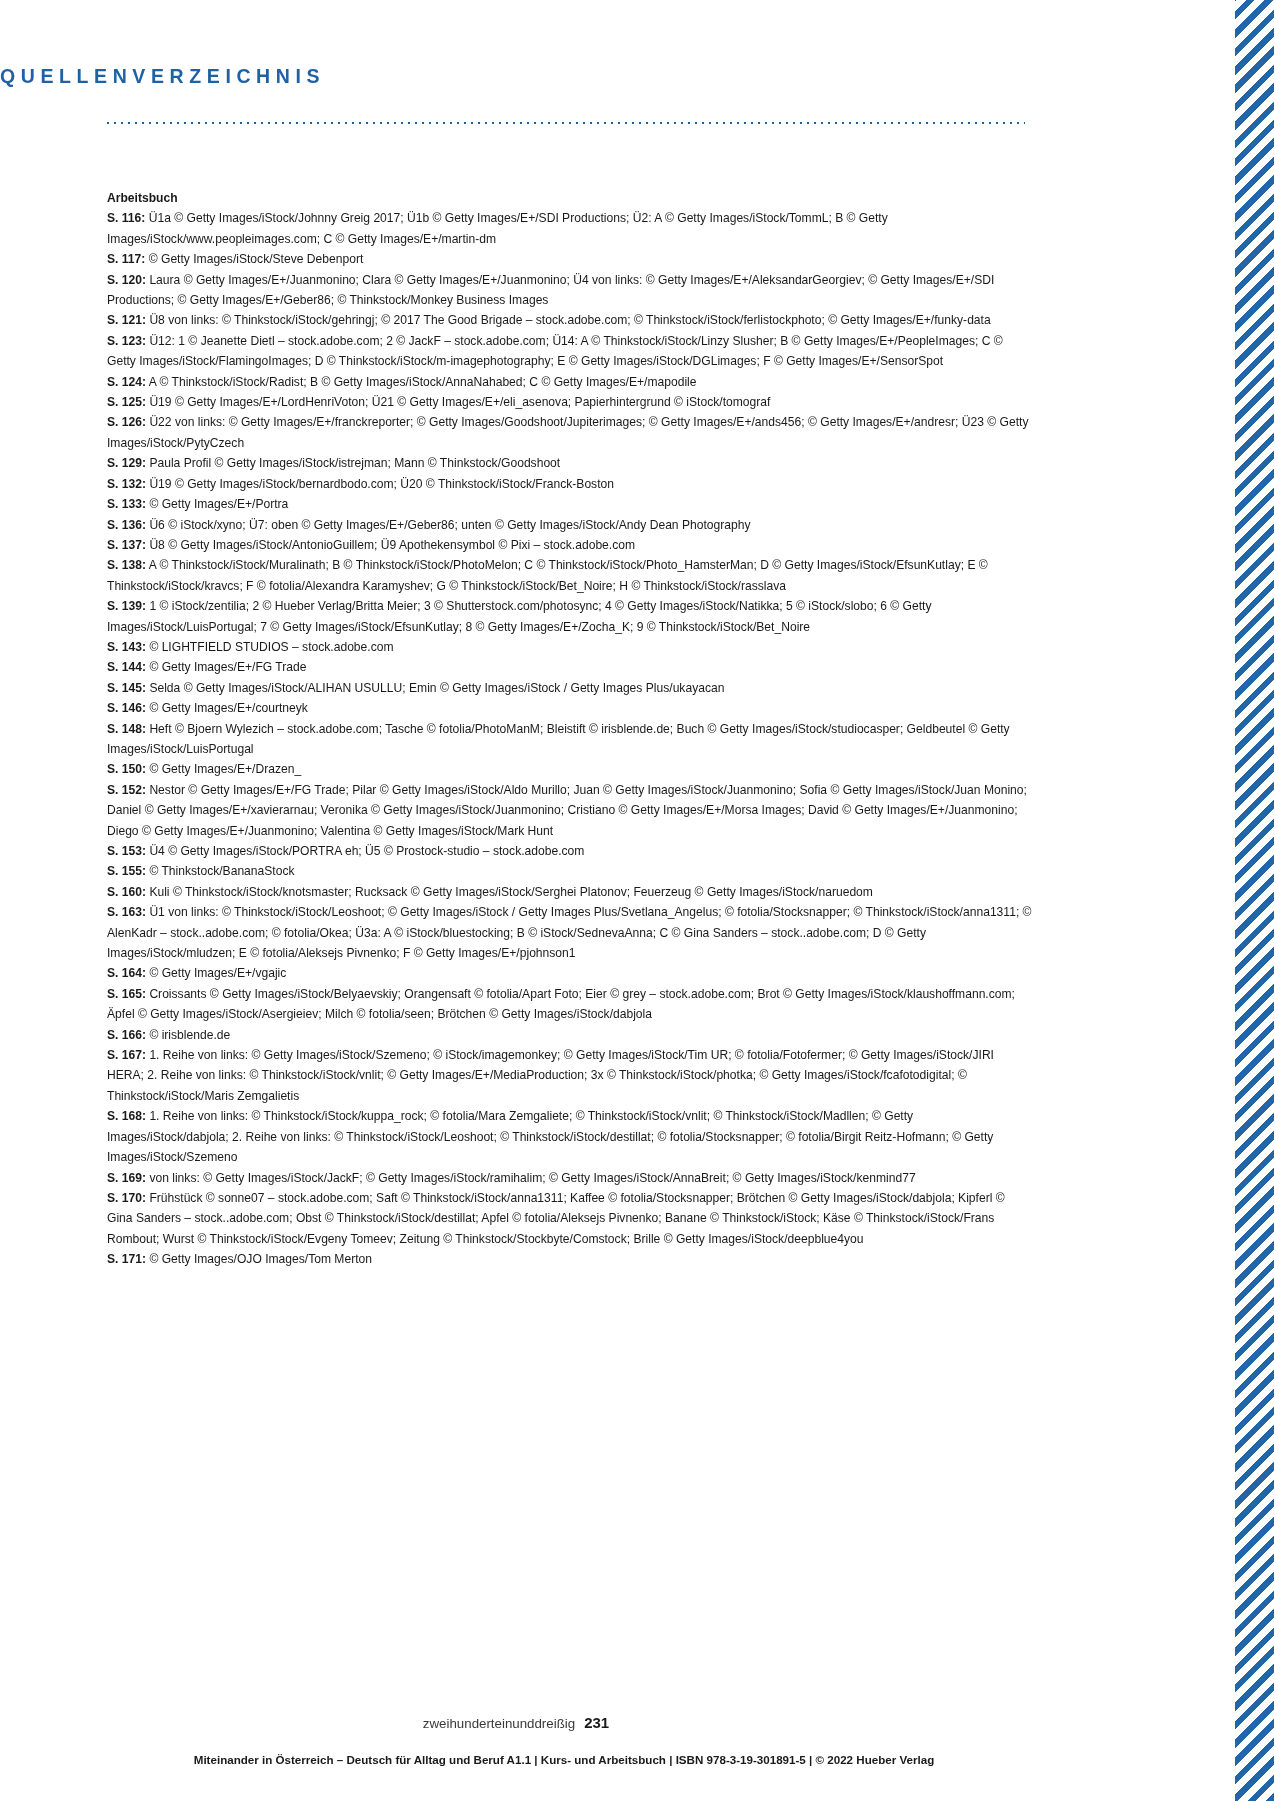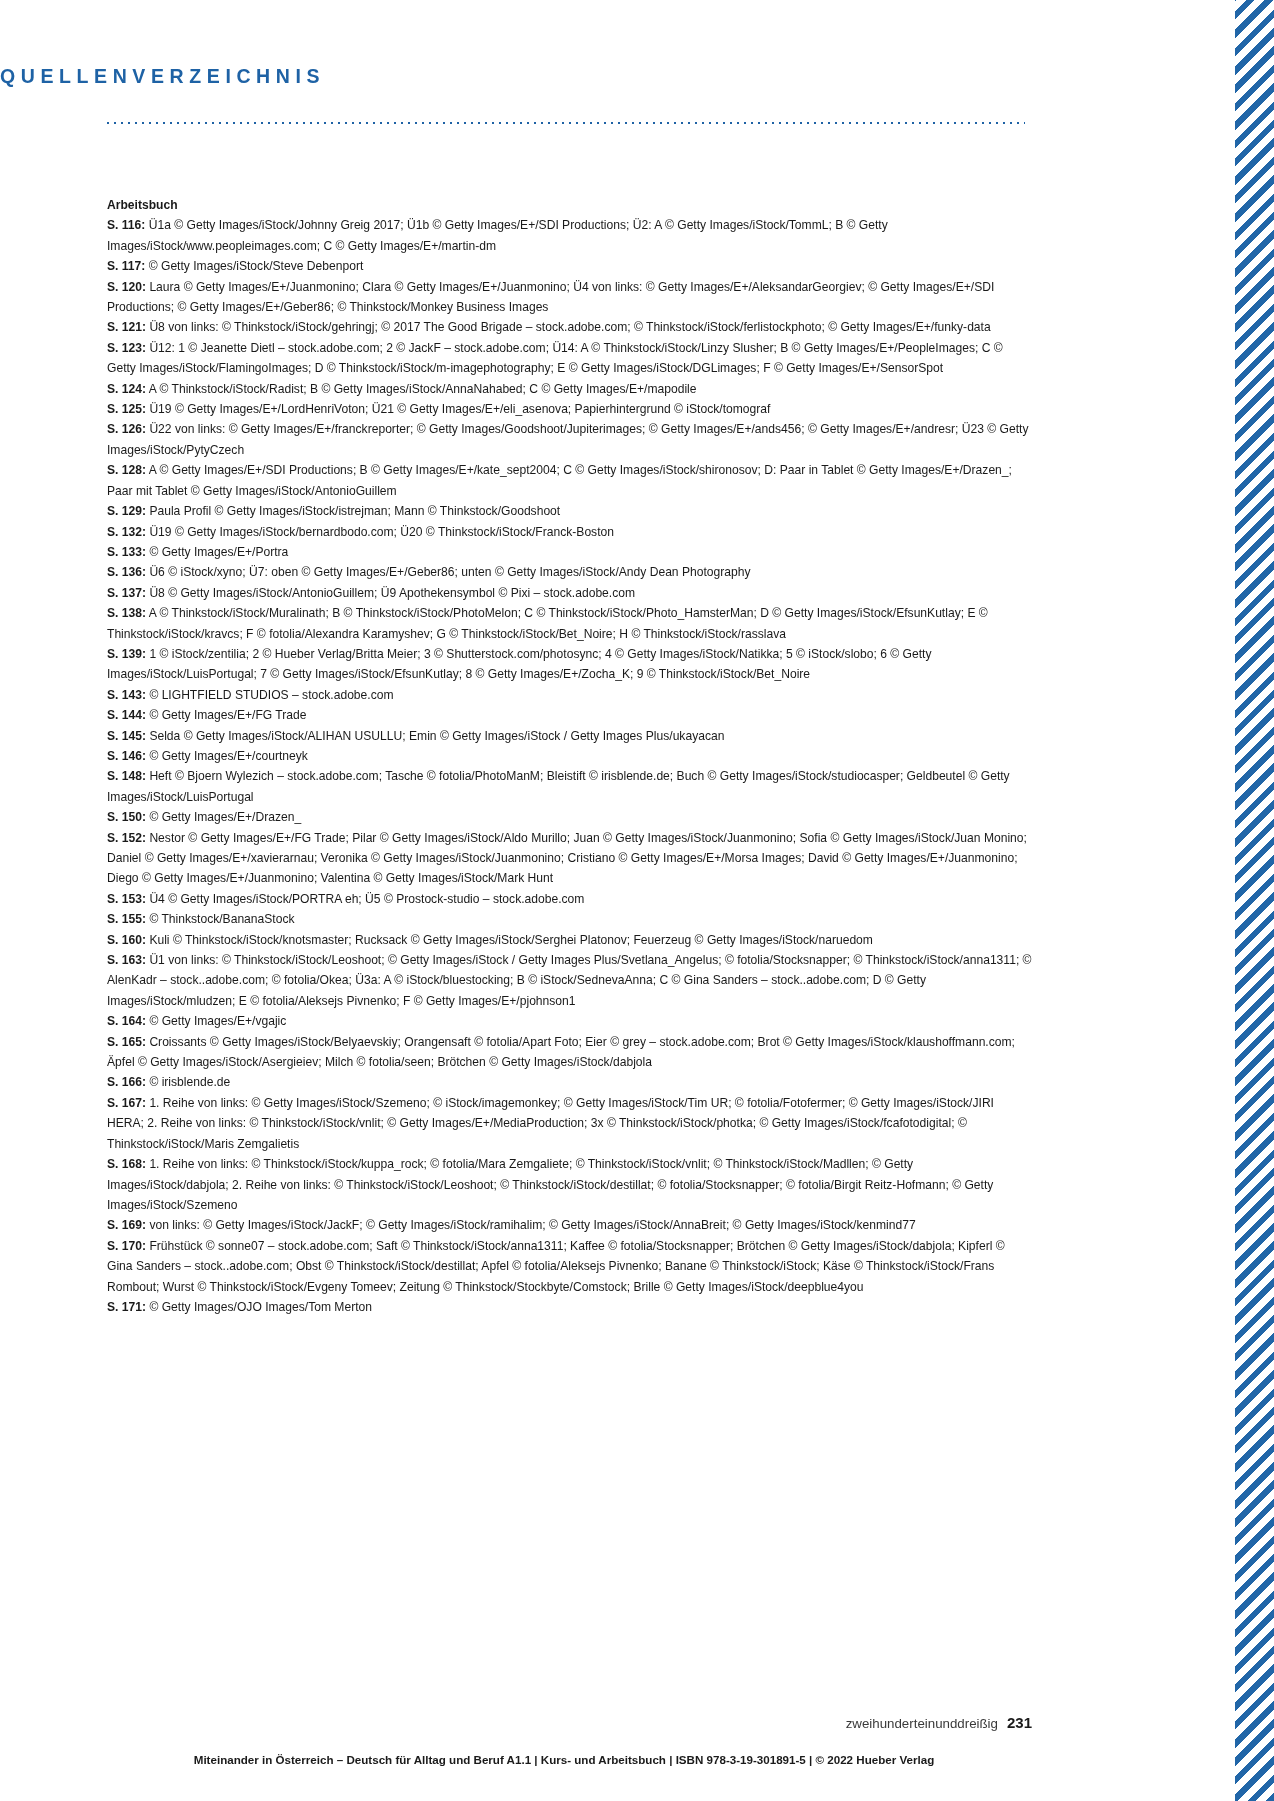--- a/index.html
+++ b/index.html
@@ -74,42 +74,42 @@
     top: 183px;
     left: 107px;
     width: 925px;
   }
 
   .section-heading {
     font-size: 12.1px;
     font-weight: bold;
     color: #1a1a1a;
     line-height: 20.4px;
-    margin: 12px 0 0 0;
+    margin: 5px 0 0 0;
   }
 
   .credit-line {
     font-size: 12.1px;
     color: #1a1a1a;
     line-height: 20.4px;
     margin: 0;
     text-indent: 0;
   }
 
   .credit-line .page-ref {
     font-weight: bold;
   }
 
   
   #folio {
     position: absolute;
     top: 1714px;
     left: 0;
     width: 1032px;
-    text-align: right;
+    text-align: center;
     font-size: 13.3px;
     color: #3a3a3a;
   }
   #folio .folio-word {
     font-weight: normal;
   }
   #folio .folio-number {
     font-weight: bold;
     color: #1a1a1a;
     margin-left: 9px;
@@ -140,21 +140,20 @@
     <div class="section-heading">Arbeitsbuch</div>
     <div id="credits-container">
         <p class="credit-line"><span class="page-ref">S. 116:</span> <span class="credit-text">Ü1a © Getty Images/iStock/Johnny Greig 2017; Ü1b © Getty Images/E+/SDI Productions; Ü2: A © Getty Images/iStock/TommL; B © Getty Images/iStock/www.peopleimages.com; C © Getty Images/E+/martin-dm</span></p>
         <p class="credit-line"><span class="page-ref">S. 117:</span> <span class="credit-text">© Getty Images/iStock/Steve Debenport</span></p>
         <p class="credit-line"><span class="page-ref">S. 120:</span> <span class="credit-text">Laura © Getty Images/E+/Juanmonino; Clara © Getty Images/E+/Juanmonino; Ü4 von links: © Getty Images/E+/AleksandarGeorgiev; © Getty Images/E+/SDI Productions; © Getty Images/E+/Geber86; © Thinkstock/Monkey Business Images</span></p>
         <p class="credit-line"><span class="page-ref">S. 121:</span> <span class="credit-text">Ü8 von links: © Thinkstock/iStock/gehringj; © 2017 The Good Brigade – stock.adobe.com; © Thinkstock/iStock/ferlistockphoto; © Getty Images/E+/funky-data</span></p>
         <p class="credit-line"><span class="page-ref">S. 123:</span> <span class="credit-text">Ü12: 1 © Jeanette Dietl – stock.adobe.com; 2 © JackF – stock.adobe.com; Ü14: A © Thinkstock/iStock/Linzy Slusher; B © Getty Images/E+/PeopleImages; C © Getty Images/iStock/FlamingoImages; D © Thinkstock/iStock/m-imagephotography; E © Getty Images/iStock/DGLimages; F © Getty Images/E+/SensorSpot</span></p>
         <p class="credit-line"><span class="page-ref">S. 124:</span> <span class="credit-text">A © Thinkstock/iStock/Radist; B © Getty Images/iStock/AnnaNahabed; C © Getty Images/E+/mapodile</span></p>
         <p class="credit-line"><span class="page-ref">S. 125:</span> <span class="credit-text">Ü19 © Getty Images/E+/LordHenriVoton; Ü21 © Getty Images/E+/eli_asenova; Papierhintergrund © iStock/tomograf</span></p>
         <p class="credit-line"><span class="page-ref">S. 126:</span> <span class="credit-text">Ü22 von links: © Getty Images/E+/franckreporter; © Getty Images/Goodshoot/Jupiterimages; © Getty Images/E+/ands456; © Getty Images/E+/andresr; Ü23 © Getty Images/iStock/PytyCzech</span></p>
-        <p class="credit-line"><span class="page-ref">S. 128:</span> <span class="credit-text">A © Getty Images/E+/SDI Productions; B © Getty Images/E+/kate_sept2004; C © Getty Images/iStock/shironosov; D: Paar in Tablet © Getty Images/E+/Drazen_; Paar mit Tablet © Getty Images/iStock/AntonioGuillem</span></p>
         <p class="credit-line"><span class="page-ref">S. 129:</span> <span class="credit-text">Paula Profil © Getty Images/iStock/istrejman; Mann © Thinkstock/Goodshoot</span></p>
         <p class="credit-line"><span class="page-ref">S. 132:</span> <span class="credit-text">Ü19 © Getty Images/iStock/bernardbodo.com; Ü20 © Thinkstock/iStock/Franck-Boston</span></p>
         <p class="credit-line"><span class="page-ref">S. 133:</span> <span class="credit-text">© Getty Images/E+/Portra</span></p>
         <p class="credit-line"><span class="page-ref">S. 136:</span> <span class="credit-text">Ü6 © iStock/xyno; Ü7: oben © Getty Images/E+/Geber86; unten © Getty Images/iStock/Andy Dean Photography</span></p>
         <p class="credit-line"><span class="page-ref">S. 137:</span> <span class="credit-text">Ü8 © Getty Images/iStock/AntonioGuillem; Ü9 Apothekensymbol © Pixi – stock.adobe.com</span></p>
         <p class="credit-line"><span class="page-ref">S. 138:</span> <span class="credit-text">A © Thinkstock/iStock/Muralinath; B © Thinkstock/iStock/PhotoMelon; C © Thinkstock/iStock/Photo_HamsterMan; D © Getty Images/iStock/EfsunKutlay; E © Thinkstock/iStock/kravcs; F © fotolia/Alexandra Karamyshev; G © Thinkstock/iStock/Bet_Noire; H © Thinkstock/iStock/rasslava</span></p>
         <p class="credit-line"><span class="page-ref">S. 139:</span> <span class="credit-text">1 © iStock/zentilia; 2 © Hueber Verlag/Britta Meier; 3 © Shutterstock.com/photosync; 4 © Getty Images/iStock/Natikka; 5 © iStock/slobo; 6 © Getty Images/iStock/LuisPortugal; 7  © Getty Images/iStock/EfsunKutlay; 8 © Getty Images/E+/Zocha_K; 9 © Thinkstock/iStock/Bet_Noire</span></p>
         <p class="credit-line"><span class="page-ref">S. 143:</span> <span class="credit-text">© LIGHTFIELD STUDIOS – stock.adobe.com</span></p>
         <p class="credit-line"><span class="page-ref">S. 144:</span> <span class="credit-text">© Getty Images/E+/FG Trade</span></p>
         <p class="credit-line"><span class="page-ref">S. 145:</span> <span class="credit-text">Selda © Getty Images/iStock/ALIHAN USULLU; Emin © Getty Images/iStock / Getty Images Plus/ukayacan</span></p>

